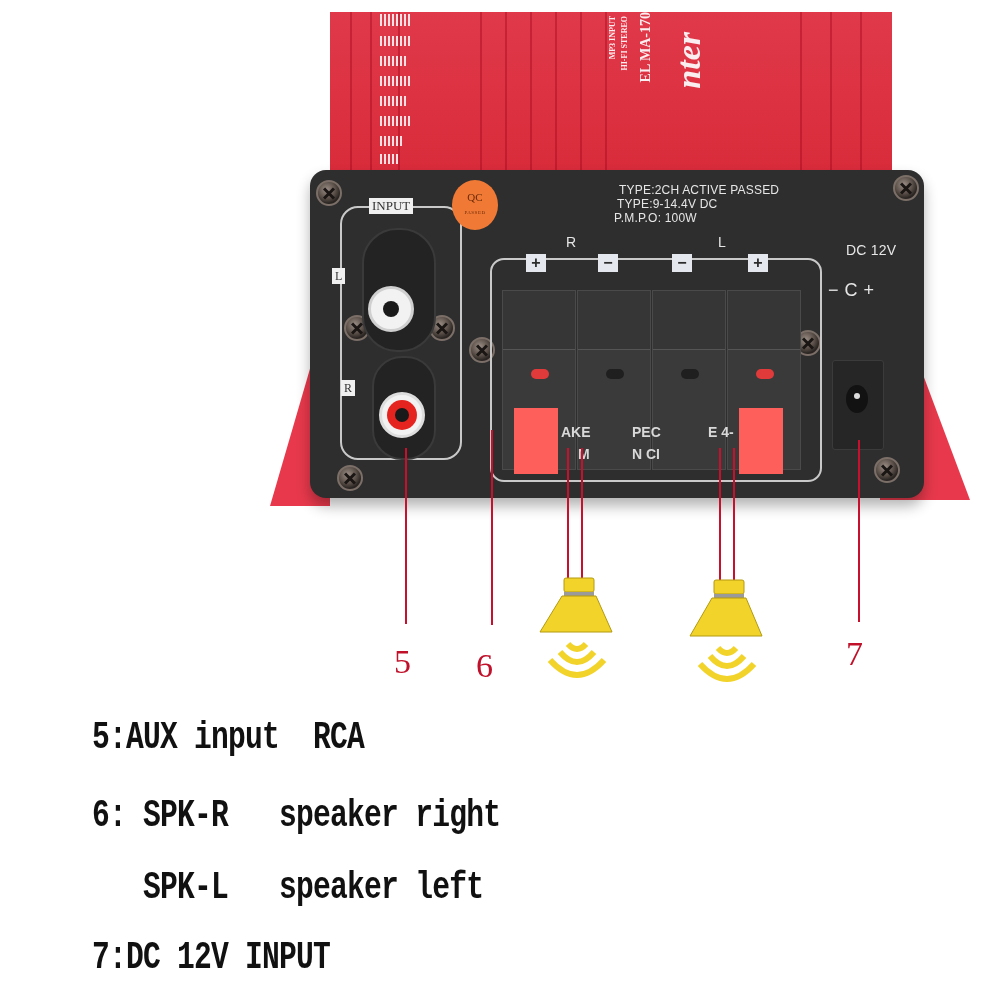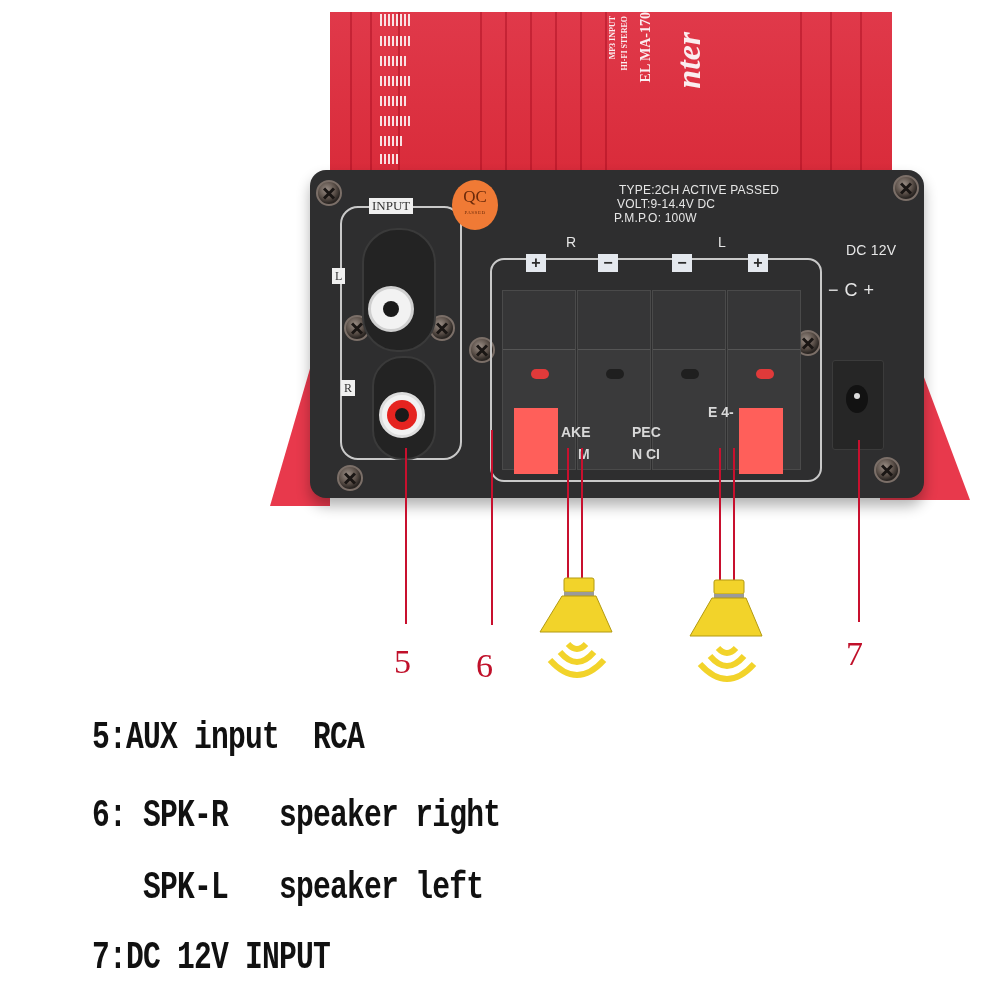--- a/index.html
+++ b/index.html
@@ -15,21 +15,21 @@
   #flange-right{left:880px;top:260px;width:90px;height:240px;background:#e8394c;clip-path:polygon(0 0,90px 240px,0 240px);}
   
   #faceplate{left:310px;top:170px;width:614px;height:328px;background:#2e2e2f;border-radius:16px;box-shadow:0 8px 14px rgba(0,0,0,.3);}
   .screw{position:absolute;width:26px;height:26px;border-radius:50%;background:radial-gradient(circle at 40% 35%,#9a8e86 0%,#5a4f48 45%,#2a2522 70%);border:2px solid #7b6f68;box-sizing:border-box;}
   .screw::before,.screw::after{content:"";position:absolute;left:50%;top:50%;background:#1a1614;}
   .screw::before{width:14px;height:3px;margin:-1.5px 0 0 -7px;transform:rotate(45deg);}
   .screw::after{width:14px;height:3px;margin:-1.5px 0 0 -7px;transform:rotate(-45deg);}
   .outline{position:absolute;border:2px solid #c9c9c9;border-radius:18px;}
   .tag{position:absolute;background:#f0f0f0;color:#333;font-family:"Liberation Serif",serif;font-size:12px;line-height:16px;text-align:center;padding:0 3px;}
   .qc{position:absolute;left:452px;top:180px;width:46px;height:50px;border-radius:50%;background:#f07a35;color:#6b2a0a;text-align:center;font-family:"Liberation Serif",serif;}
-  .qc .big{font-size:17px;line-height:26px;display:block;margin-top:4px;}
+  .qc .big{font-size:11px;line-height:26px;display:block;margin-top:4px;}
   .qc .small{font-size:5px;display:block;letter-spacing:.5px;}
   .rca{position:absolute;border-radius:50%;}
   .plate-text{position:absolute;color:#e6e6e6;font-size:12px;line-height:13px;letter-spacing:.2px;}
   .term-tag{position:absolute;width:20px;height:18px;background:#e4e8ee;color:#2b2b2b;font-size:16px;line-height:18px;text-align:center;font-weight:bold;}
   .block{position:absolute;top:290px;width:74px;height:180px;background:#3a3a3b;border:1px solid #4a4a4a;box-sizing:border-box;}
   .block .upper{position:absolute;left:0;right:0;top:0;height:58px;border-bottom:1px solid #555;background:#363637;}
   .block .hole{position:absolute;left:28px;top:78px;width:18px;height:10px;border-radius:5px;background:#1f1f1f;}
   .block .hole.red{background:#e03a3a;}
   .lever{position:absolute;top:408px;width:44px;height:66px;background:#ff5f5a;}
   .embossed{position:absolute;color:#d8d8d8;font-size:14px;font-weight:bold;line-height:16px;}
@@ -103,21 +103,21 @@
     <div class="rca" style="left:8px;top:8px;width:14px;height:14px;background:#1a1a1a;"></div>
   </div>
 </div>
 
 <div class="qc">
   <span class="big">QC</span>
   <span class="small">PASSED</span>
 </div>
 
 <div class="plate-text" style="left:619px;top:184px;">TYPE:2CH ACTIVE PASSED</div>
-<div class="plate-text" style="left:617px;top:198px;">VOLT:9-14.4V DC</div>
+<div class="plate-text" style="left:617px;top:198px;">TYPE:9-14.4V DC</div>
 <div class="plate-text" style="left:614px;top:212px;">P.M.P.O: 100W</div>
 
 <div class="outline" style="left:490px;top:258px;width:328px;height:220px;border-radius:14px;"></div>
 <div class="plate-text" style="left:566px;top:236px;font-size:14px;">R</div>
 <div class="plate-text" style="left:718px;top:236px;font-size:14px;">L</div>
 <div class="term-tag" style="left:526px;top:254px">+</div>
 <div class="term-tag" style="left:598px;top:254px">−</div>
 <div class="term-tag" style="left:672px;top:254px">−</div>
 <div class="term-tag" style="left:748px;top:254px">+</div>
 
@@ -137,21 +137,21 @@
     <div class="upper"></div>
     <div class="hole red"></div>
   </div>
 <div class="lever" style="left:514px"></div>
 <div class="lever" style="left:739px"></div>
 
 <div class="embossed" style="left:561px;top:424px">AKE</div>
 <div class="embossed" style="left:578px;top:446px">M</div>
 <div class="embossed" style="left:632px;top:424px">PEC</div>
 <div class="embossed" style="left:632px;top:446px">N CI</div>
-<div class="embossed" style="left:708px;top:404px">E 4-</div>
+<div class="embossed" style="left:708px;top:424px">E 4-</div>
 
 <div class="plate-text" style="left:846px;top:244px;font-size:14px;">DC 12V</div>
 <div class="plate-text" style="left:828px;top:284px;font-size:18px;letter-spacing:6px;">−C+</div>
 <div class="dc-jack">
     <div class="hole"></div>
     <div class="pin"></div>
   </div>
 
 <div class="leader" style="left:405px;top:448px;height:176px"></div>
 <div class="leader" style="left:491px;top:430px;height:195px"></div>

